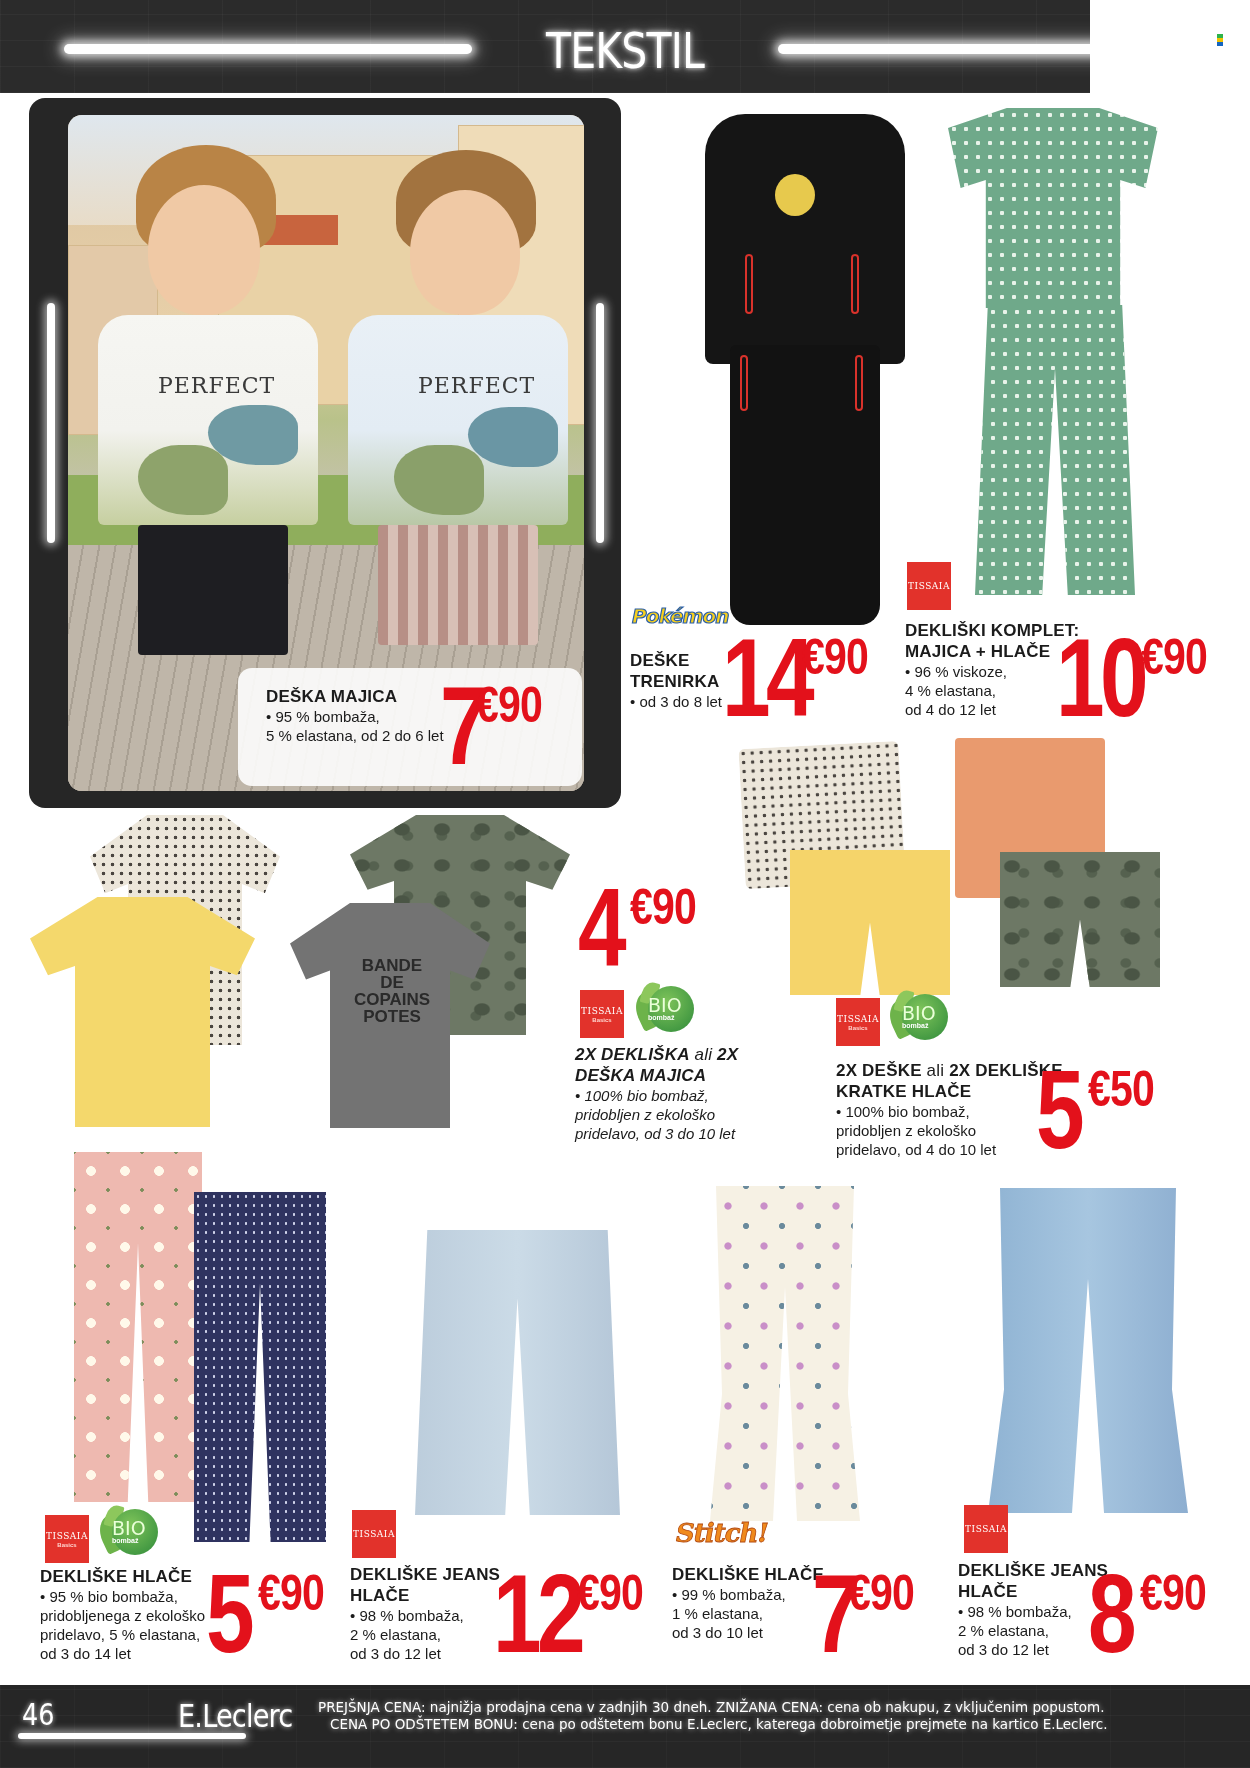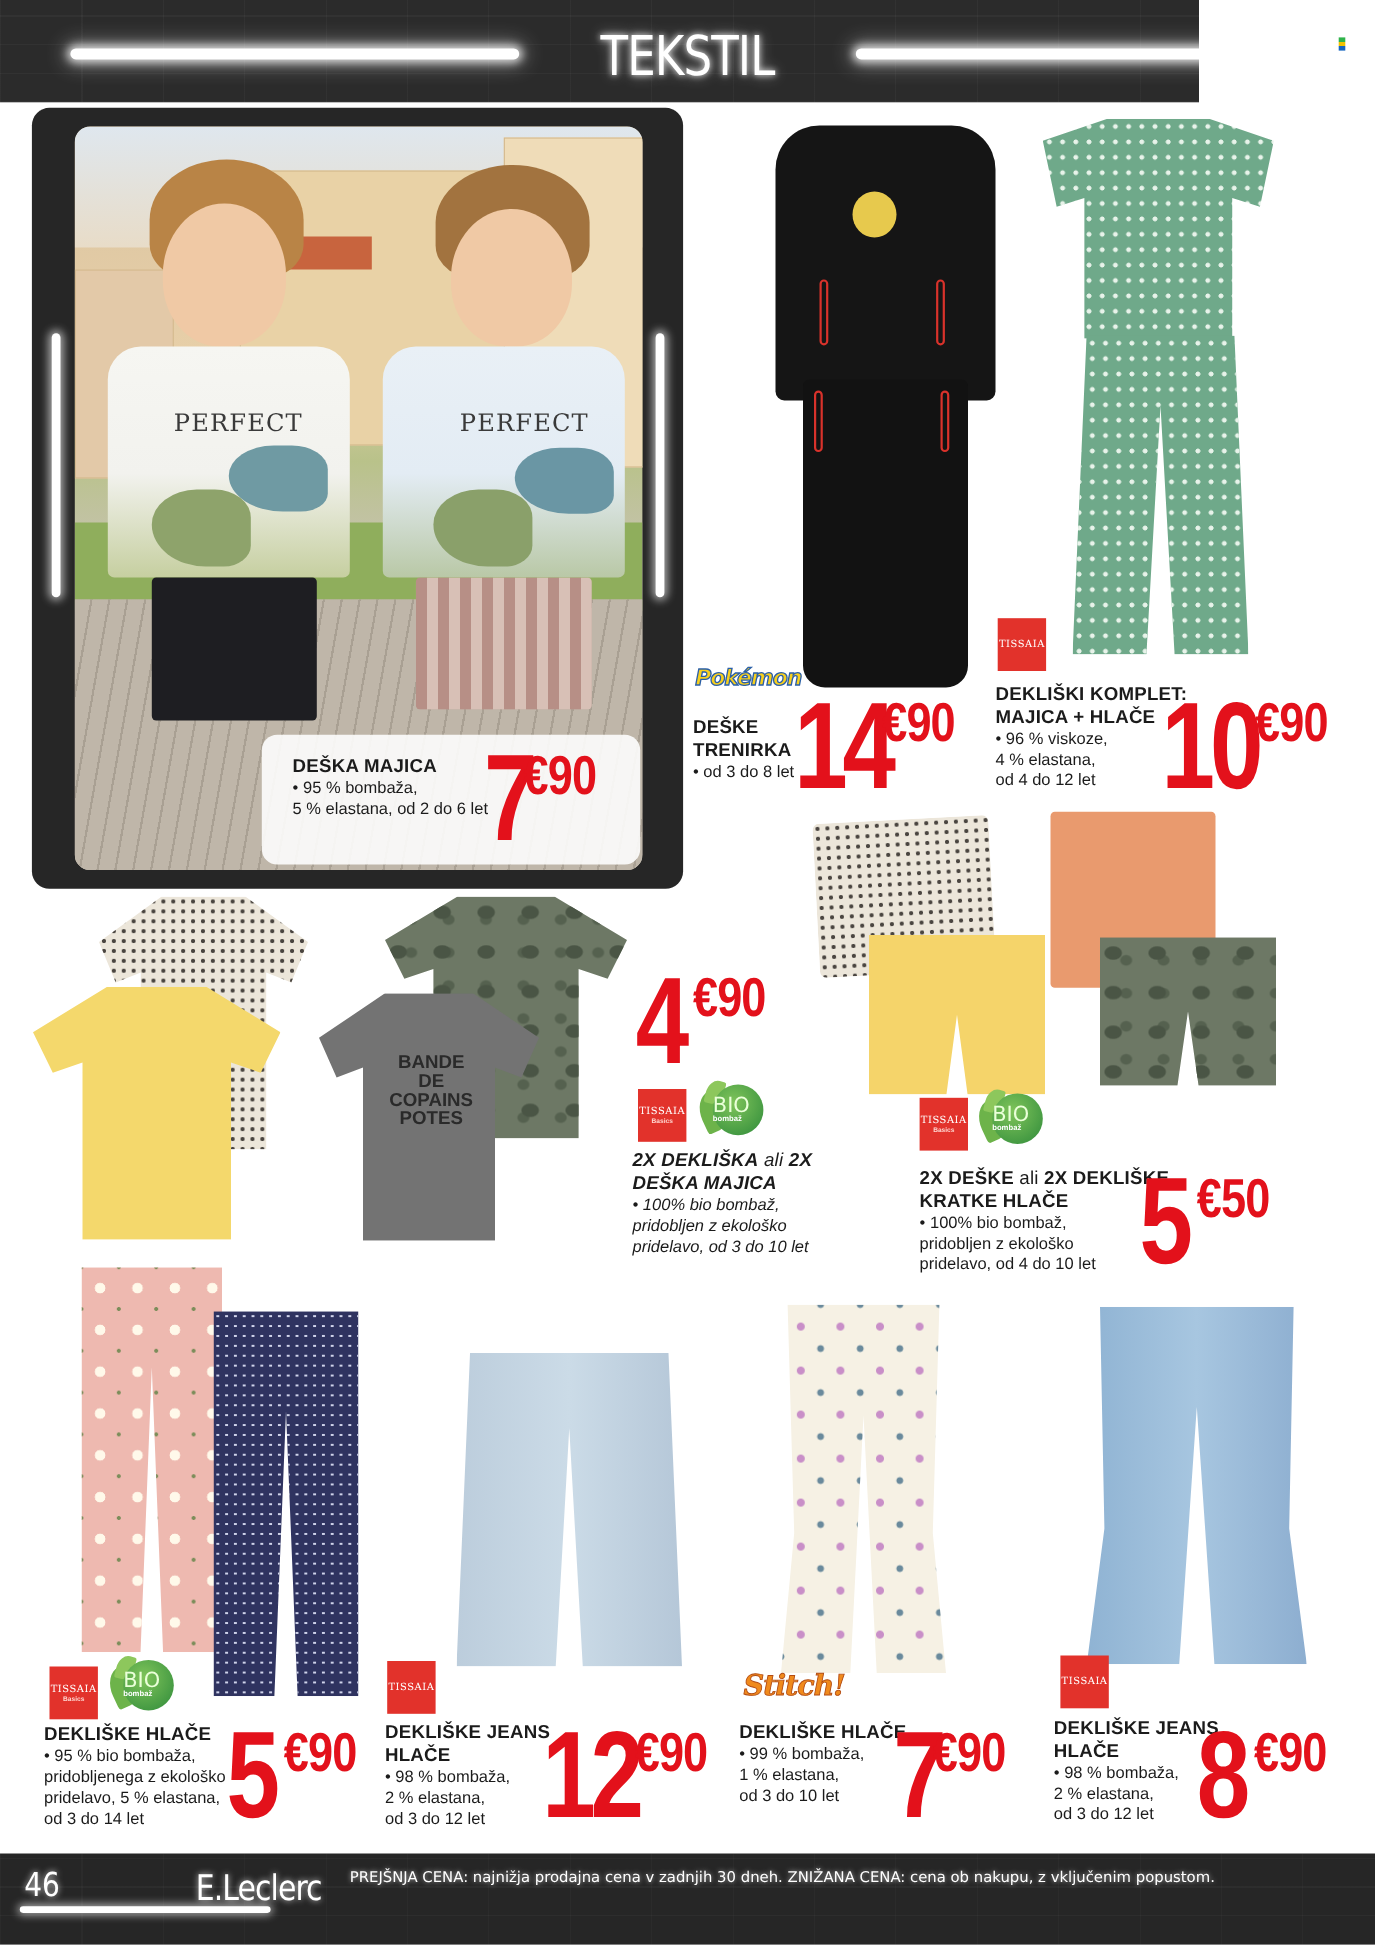--- a/index.html
+++ b/index.html
@@ -344,14 +344,15 @@
   <span class="int">8</span>
   <span class="cents" style="left:52px;">€90</span>
 </div>
 
 <div class="footer">
   <div class="page-num">46</div>
   <div class="footer-bar"></div>
   <div class="brand">E.Leclerc</div>
   <div class="legal">
     <div>PREJŠNJA CENA: najnižja prodajna cena v zadnjih 30 dneh. ZNIŽANA CENA: cena ob nakupu, z vključenim popustom.</div>
+    <div class="l2" style="padding-left:12px;">CENA PO ODŠTETEM BONU: cena po odštetem bonu E.Leclerc, katerega dobroimetje prejmete na kartico E.Leclerc.</div>
   </div>
 </div>
 
 </body></html>

